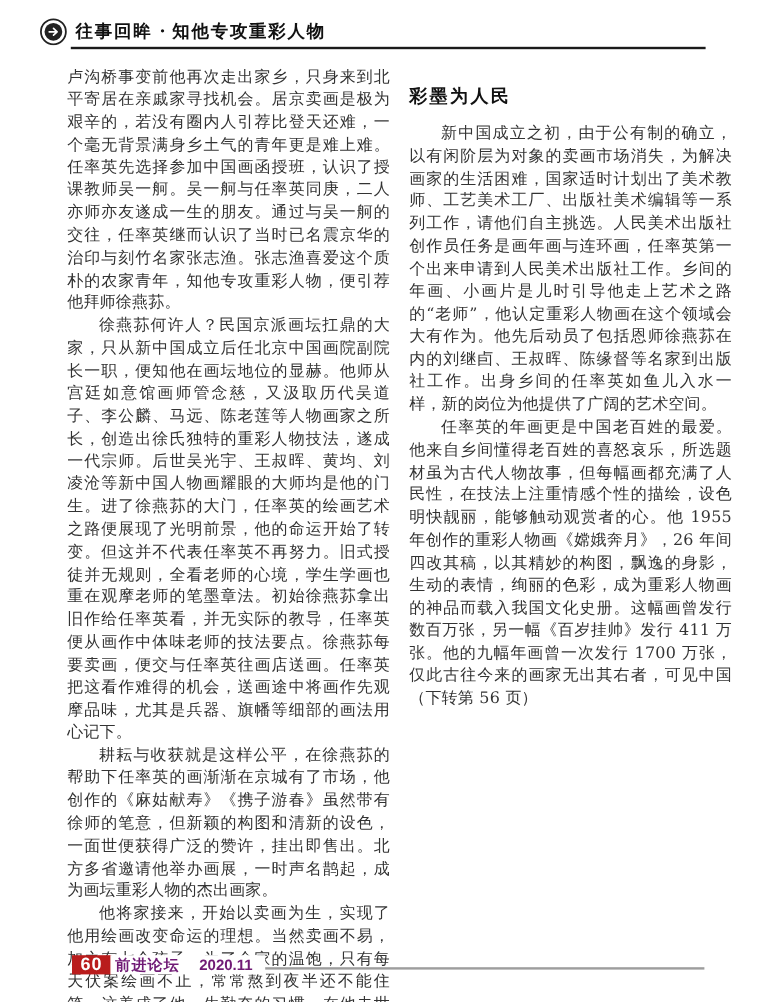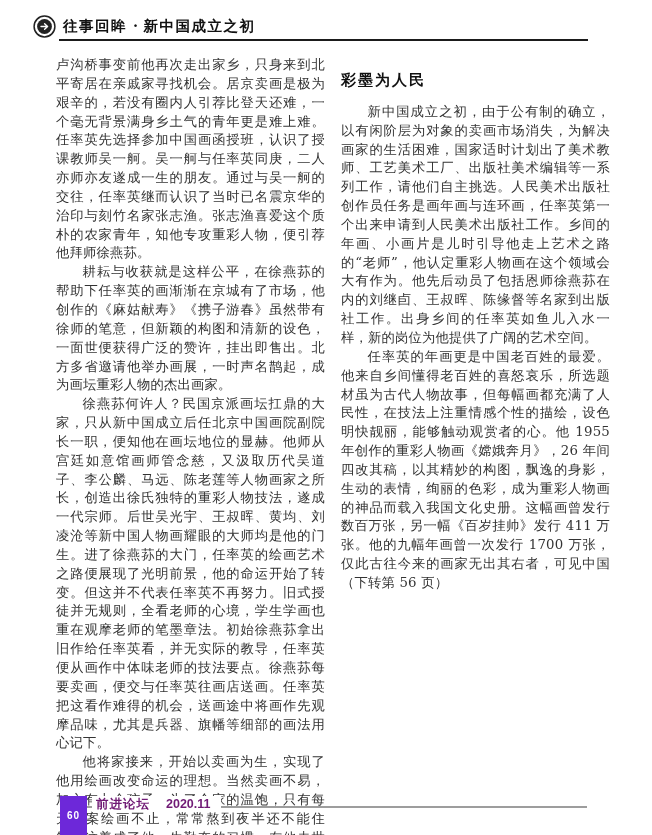--- a/index.html
+++ b/index.html
@@ -34,22 +34,22 @@
   .col p.noindent{text-indent:0;}
   .section-heading{
     font-weight:700;font-size:15px;color:#111;
     margin:15px 0 13px 0;letter-spacing:2px;
   }
 
   
   .ftr{position:absolute;left:0;top:795px;width:652px;height:22px;font-family:"Liberation Sans","DejaVu Sans",sans-serif;}
   .ftr-rule{position:absolute;left:60px;top:11px;width:527px;height:2px;background:#9d9d9d;}
   .ftr-page{
-    position:absolute;left:60px;top:1px;background:#6d28d9;color:#fff;
-    font-weight:700;font-size:10px;line-height:16px;padding:12px 7px;letter-spacing:1px;
+    position:absolute;left:60px;top:1px;background:#b91c1c;color:#fff;
+    font-weight:700;font-size:15px;line-height:16px;padding:0 7px;letter-spacing:1px;
   }
   .ftr-labels{
     position:absolute;left:92px;top:1px;background:#fff;
     font-size:12.5px;line-height:16px;color:#701a75;padding:0 10px 0 4px;white-space:nowrap;
   }
   .ftr-labels b{font-weight:700;letter-spacing:1px;}
   .ftr-labels .issue{margin-left:16px;font-weight:600;}
 </style>
 </head>
 <body>
@@ -57,28 +57,28 @@
 <div class="page">
 
   <span class="hdr-icon">
     <svg viewBox="0 0 23 23" width="23" height="23">
       <circle cx="11.5" cy="11.5" r="10.4" fill="none" stroke="#222" stroke-width="1.5"></circle>
       <circle cx="11.5" cy="11.5" r="7.4" fill="#222"></circle>
       <path d="M8 11.5h6.2 M11.6 8.7l3 2.8-3 2.8" stroke="#fff" stroke-width="1.4" fill="none" stroke-linecap="round" stroke-linejoin="round"></path>
     </svg>
   </span>
   <span class="hdr-title">
-    <b>往事回眸</b><span class="sep">·</span><span class="sub">新中国成立之初</span>
+    <b>往事回眸</b><span class="sep">·</span><span class="sub">知他专攻重彩人物</span>
   </span>
   <div class="hdr-rule"></div>
 
   <section class="col col-left">
     <p class="noindent">卢沟桥事变前他再次走出家乡，只身来到北平寄居在亲戚家寻找机会。居京卖画是极为艰辛的，若没有圈内人引荐比登天还难，一个毫无背景满身乡土气的青年更是难上难。任率英先选择参加中国画函授班，认识了授课教师吴一舸。吴一舸与任率英同庚，二人亦师亦友遂成一生的朋友。通过与吴一舸的交往，任率英继而认识了当时已名震京华的治印与刻竹名家张志渔。张志渔喜爱这个质朴的农家青年，知他专攻重彩人物，便引荐他拜师徐燕荪。</p>
+    <p>徐燕荪何许人？民国京派画坛扛鼎的大家，只从新中国成立后任北京中国画院副院长一职，便知他在画坛地位的显赫。他师从宫廷如意馆画师管念慈，又汲取历代吴道子、李公麟、马远、陈老莲等人物画家之所长，创造出徐氏独特的重彩人物技法，遂成一代宗师。后世吴光宇、王叔晖、黄均、刘凌沧等新中国人物画耀眼的大师均是他的门生。进了徐燕荪的大门，任率英的绘画艺术之路便展现了光明前景，他的命运开始了转变。但这并不代表任率英不再努力。旧式授徒并无规则，全看老师的心境，学生学画也重在观摩老师的笔墨章法。初始徐燕荪拿出旧作给任率英看，并无实际的教导，任率英便从画作中体味老师的技法要点。徐燕荪每要卖画，便交与任率英往画店送画。任率英把这看作难得的机会，送画途中将画作先观摩品味，尤其是兵器、旗幡等细部的画法用心记下。</p>
     <p>耕耘与收获就是这样公平，在徐燕荪的帮助下任率英的画渐渐在京城有了市场，他创作的《麻姑献寿》《携子游春》虽然带有徐师的笔意，但新颖的构图和清新的设色，一面世便获得广泛的赞许，挂出即售出。北方多省邀请他举办画展，一时声名鹊起，成为画坛重彩人物的杰出画家。</p>
-    <p>徐燕荪何许人？民国京派画坛扛鼎的大家，只从新中国成立后任北京中国画院副院长一职，便知他在画坛地位的显赫。他师从宫廷如意馆画师管念慈，又汲取历代吴道子、李公麟、马远、陈老莲等人物画家之所长，创造出徐氏独特的重彩人物技法，遂成一代宗师。后世吴光宇、王叔晖、黄均、刘凌沧等新中国人物画耀眼的大师均是他的门生。进了徐燕荪的大门，任率英的绘画艺术之路便展现了光明前景，他的命运开始了转变。但这并不代表任率英不再努力。旧式授徒并无规则，全看老师的心境，学生学画也重在观摩老师的笔墨章法。初始徐燕荪拿出旧作给任率英看，并无实际的教导，任率英便从画作中体味老师的技法要点。徐燕荪每要卖画，便交与任率英往画店送画。任率英把这看作难得的机会，送画途中将画作先观摩品味，尤其是兵器、旗幡等细部的画法用心记下。</p>
     <p>他将家接来，开始以卖画为生，实现了他用绘画改变命运的理想。当然卖画不易，加之有七个孩子，为了全家的温饱，只有每天伏案绘画不止，常常熬到夜半还不能住笔，这养成了他一生勤奋的习惯。在他去世前几年还以极大的毅力对国宝《八十七神仙卷》及《百美图》作放大设色</p>
   </section>
 
   <section class="col col-right">
     <div class="section-heading">彩墨为人民</div>
     <p>新中国成立之初，由于公有制的确立，以有闲阶层为对象的卖画市场消失，为解决画家的生活困难，国家适时计划出了美术教师、工艺美术工厂、出版社美术编辑等一系列工作，请他们自主挑选。人民美术出版社创作员任务是画年画与连环画，任率英第一个出来申请到人民美术出版社工作。乡间的年画、小画片是儿时引导他走上艺术之路的“老师”，他认定重彩人物画在这个领域会大有作为。他先后动员了包括恩师徐燕荪在内的刘继卣、王叔晖、陈缘督等名家到出版社工作。出身乡间的任率英如鱼儿入水一样，新的岗位为他提供了广阔的艺术空间。</p>
     <p>任率英的年画更是中国老百姓的最爱。他来自乡间懂得老百姓的喜怒哀乐，所选题材虽为古代人物故事，但每幅画都充满了人民性，在技法上注重情感个性的描绘，设色明快靓丽，能够触动观赏者的心。他 1955 年创作的重彩人物画《嫦娥奔月》，26 年间四改其稿，以其精妙的构图，飘逸的身影，生动的表情，绚丽的色彩，成为重彩人物画的神品而载入我国文化史册。这幅画曾发行数百万张，另一幅《百岁挂帅》发行 411 万张。他的九幅年画曾一次发行 1700 万张，仅此古往今来的画家无出其右者，可见中国（下转第 56 页）</p>
   </section>
 
   <div class="ftr">

